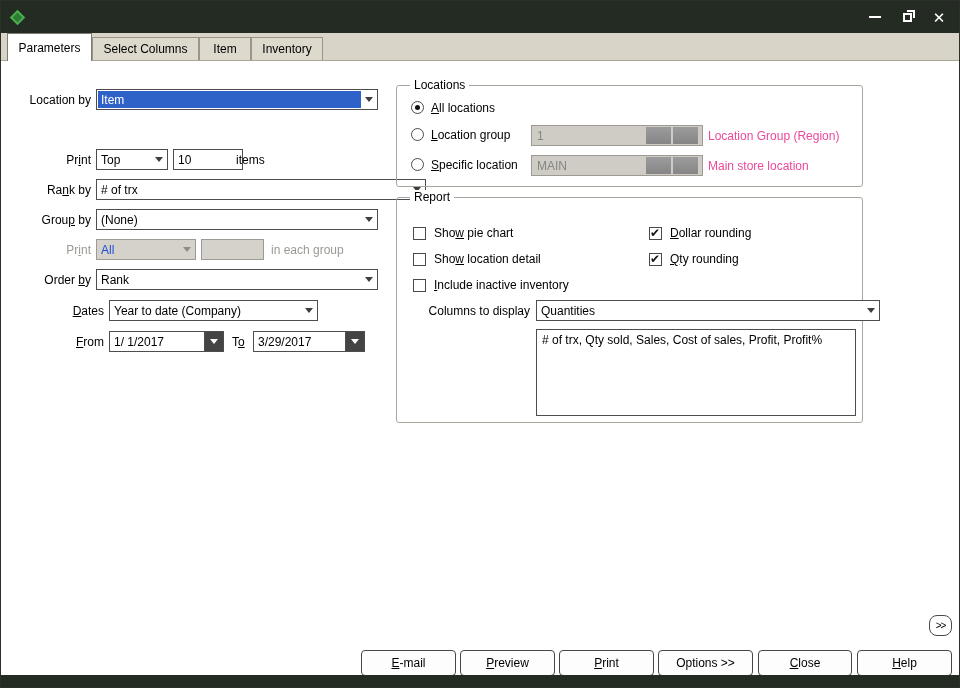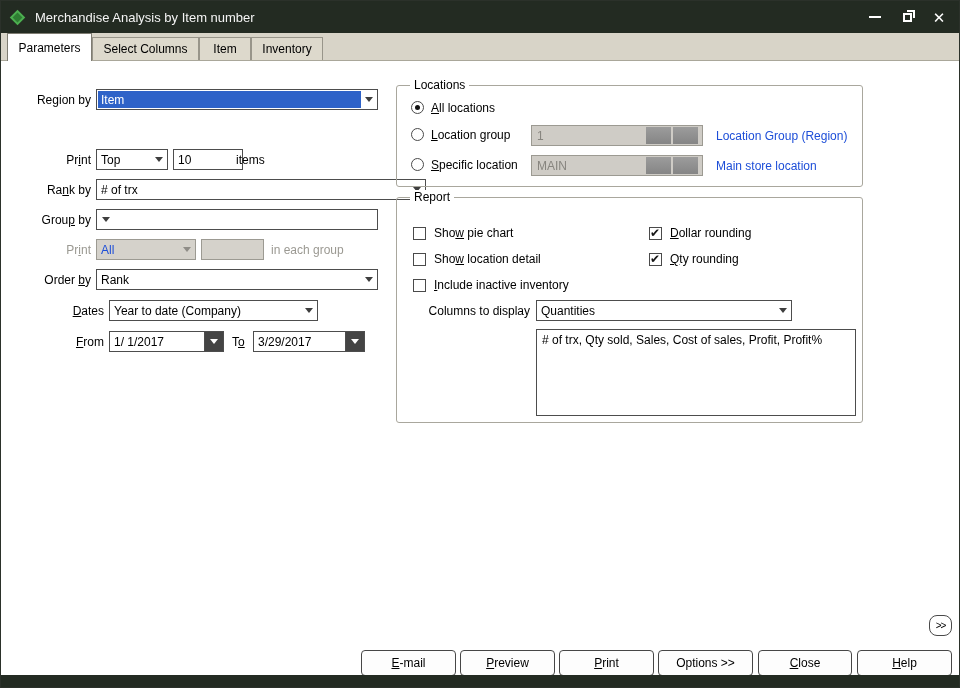--- a/index.html
+++ b/index.html
@@ -24,21 +24,21 @@
 
   
   .tabstrip{position:absolute;left:0;top:32px;width:100%;height:28px;background:#d8d4c8;border-bottom:1px solid #aaa79a;box-sizing:border-box;}
   .tab{position:absolute;bottom:0;height:23px;background:#ddd9cc;border:1px solid #98958a;border-bottom:none;box-sizing:border-box;display:flex;align-items:center;justify-content:center;white-space:nowrap;}
   .tab.active{height:28px;bottom:-1px;background:#fff;border-color:#7e7c72;z-index:3;}
 
   
   .lbl{position:absolute;line-height:14px;white-space:nowrap;}
   .lblr{position:absolute;line-height:14px;white-space:nowrap;text-align:right;}
   .dim{color:#9b9992;}
-  .hint{color:#1d4ed8;margin-left:8px;}
+  .hint{color:#ec4899;}
   .bold{font-weight:normal;}
 
   .combo{position:absolute;height:21px;background:#fff;border:1px solid #4d4d4d;box-sizing:border-box;display:flex;align-items:stretch;padding:1px;}
   .combo .val{flex:1;display:flex;align-items:center;padding:0 3px;white-space:nowrap;overflow:hidden;}
   .combo .arrow{width:15px;display:flex;align-items:center;justify-content:center;flex:none;}
   .tri{width:0;height:0;border-left:4px solid transparent;border-right:4px solid transparent;border-top:5px solid #3e3e3e;}
   .combo.focused .val{background:#2e62c8;color:#fff;}
   .combo.disabled{background:#d5d2cb;border-color:#9c9a92;}
   .combo.disabled .val{color:#1d4ed8;}
   .combo.disabled .tri{border-top-color:#8f8d87;}
@@ -74,42 +74,41 @@
 
   .bottombar{position:absolute;left:0;bottom:0;width:100%;height:12px;background:#232b22;}
 </style>
 </head>
 <body>
 
 <div class="window">
 
   <div class="titlebar">
     <span class="app-icon"></span>
-    <span class="title-text">Merchandise Analysis by Item number</span>
     <div class="win-controls">
       <span class="wc">
           <span class="wc-min-glyph"></span>
         </span>
       <span class="wc">
           <span class="wc-rest-glyph"></span>
         </span>
       <span class="wc">
           <span class="wc-close-glyph">✕</span>
         </span>
     </div>
   </div>
 
   <div class="tabstrip">
     <div class="tab active" style="left:6px;width:85px;">Parameters</div>
     <div class="tab" style="left:91px;width:107px;">Select Columns</div>
     <div class="tab" style="left:198px;width:52px;">Item</div>
     <div class="tab" style="left:250px;width:72px;">Inventory</div>
   </div>
 
-  <span class="lblr" style="left:8px;width:82px;top:92px;">Region by</span>
+  <span class="lblr" style="left:8px;width:82px;top:92px;">Location by</span>
   <div class="combo focused" style="left:95px;top:88px;width:282px;">
     <span class="val">Item</span>
     <span class="arrow">
         <i class="tri"></i>
       </span>
   </div>
 
   <span class="lblr" style="left:8px;width:82px;top:152px;">Pr<u>i</u>nt</span>
   <div class="combo" style="left:95px;top:148px;width:72px;">
     <span class="val">Top</span>
@@ -123,20 +122,21 @@
   <span class="lblr" style="left:8px;width:82px;top:182px;">Ra<u>n</u>k by</span>
   <div class="combo" style="left:95px;top:178px;width:330px;">
     <span class="val"># of trx</span>
     <span class="arrow">
         <i class="tri"></i>
       </span>
   </div>
 
   <span class="lblr" style="left:8px;width:82px;top:212px;">Grou<u>p</u> by</span>
   <div class="combo" style="left:95px;top:208px;width:282px;">
+    <span class="val">(None)</span>
     <span class="arrow">
         <i class="tri"></i>
       </span>
   </div>
 
   <span class="lblr dim" style="left:8px;width:82px;top:242px;">Pr<u>i</u>nt</span>
   <div class="combo disabled" style="left:95px;top:238px;width:100px;">
     <span class="val">All</span>
     <span class="arrow">
         <i class="tri"></i>
@@ -211,21 +211,21 @@
 
   <span class="checkbox" style="left:412px;top:252px;"></span>
   <span class="lbl" style="left:433px;top:251px;">Sho<u>w</u> location detail</span>
   <span class="checkbox checked" style="left:648px;top:252px;"></span>
   <span class="lbl" style="left:669px;top:251px;"><u>Q</u>ty rounding</span>
 
   <span class="checkbox" style="left:412px;top:278px;"></span>
   <span class="lbl" style="left:433px;top:277px;"><u>I</u>nclude inactive inventory</span>
 
   <span class="lblr" style="left:415px;width:114px;top:303px;">Columns to display</span>
-  <div class="combo" style="left:535px;top:299px;width:256px;">
+  <div class="combo" style="left:535px;top:299px;width:344px;">
     <span class="val">Quantities</span>
     <span class="arrow">
         <i class="tri"></i>
       </span>
   </div>
   <div class="textbox-multi" style="left:535px;top:328px;width:320px;height:87px;"># of trx, Qty sold, Sales, Cost of sales, Profit, Profit%</div>
 
   <div class="expand-btn">&gt;&gt;</div>
 
   <div class="btn" style="left:360px;"><u>E</u>-mail</div>

